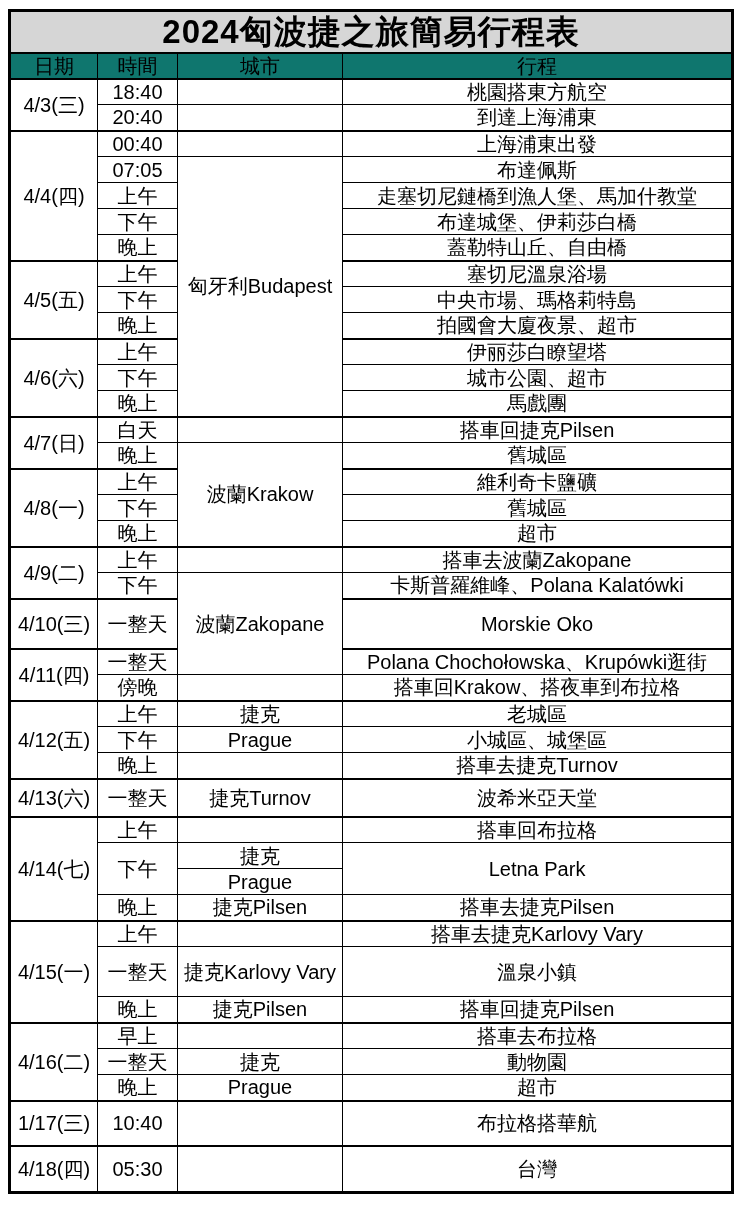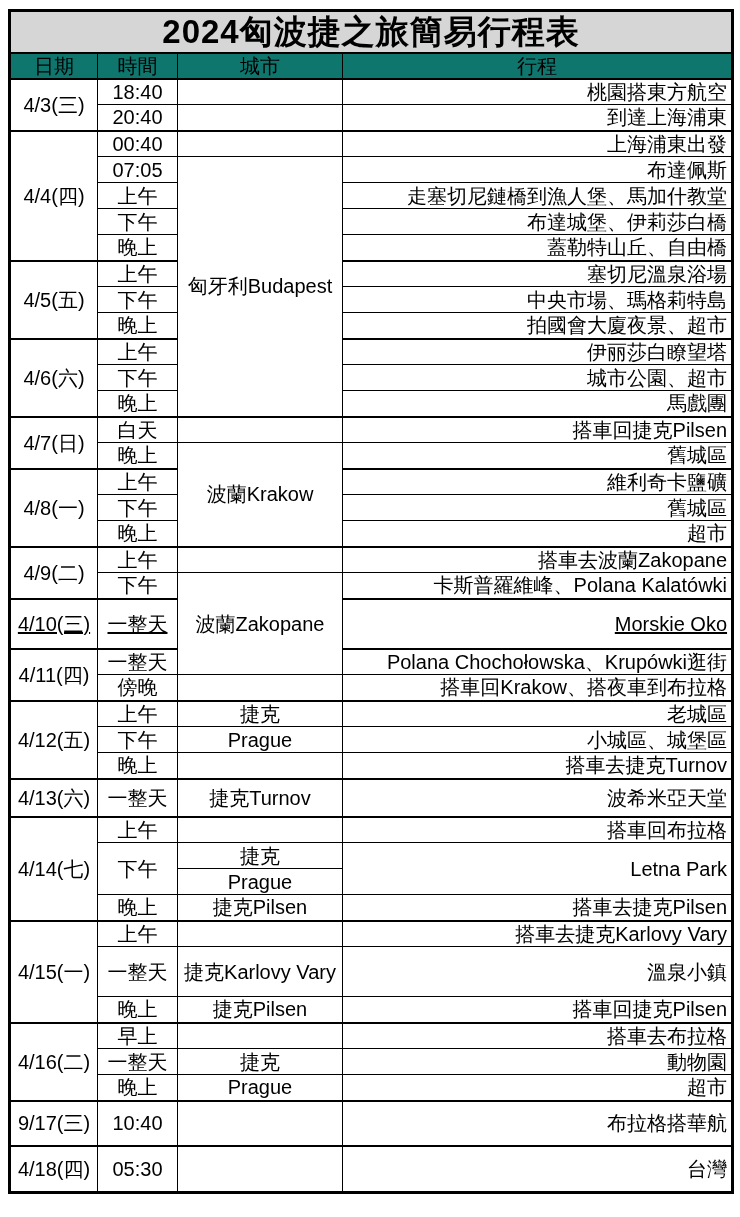--- a/index.html
+++ b/index.html
@@ -45,21 +45,21 @@
   tr.header-row th {
     background: #0f766e;
     text-align: center;
     height: 24px;
     font-weight: normal;
     border-bottom: 2px solid #000000;
   }
   tbody tr { height: 26px; }
   tbody tr.grp td { border-top-width: 2px; }
   td.c-date, td.c-time, td.c-city { text-align: center; }
-  td.c-plan { text-align: right; }
+  td.c-plan { text-align: center; }
 </style>
 </head>
 <body>
 
 <div class="wrap">
   <table class="itinerary">
     <colgroup>
       <col class="c1">
         <col class="c2">
         <col class="c3">
@@ -165,21 +165,21 @@
           <td rowspan="2" class="c-date">4/9(二)</td>
           <td class="c-time">上午</td>
           <td class="c-city"></td>
           <td class="c-plan">搭車去波蘭Zakopane</td>
         </tr>
         <tr>
           <td class="c-time">下午</td>
           <td rowspan="3" class="c-city">波蘭Zakopane</td>
           <td class="c-plan">卡斯普羅維峰、Polana Kalatówki</td>
         </tr>
-        <tr class="grp" style="height: 50px; text-decoration: underline;">
+        <tr class="grp" style="height: 50px;">
           <td class="c-date">4/10(三)</td>
           <td class="c-time">一整天</td>
           <td class="c-plan">Morskie Oko</td>
         </tr>
         <tr class="grp">
           <td rowspan="2" class="c-date">4/11(四)</td>
           <td class="c-time">一整天</td>
           <td class="c-plan">Polana Chochołowska、Krupówki逛街</td>
         </tr>
         <tr>
@@ -254,21 +254,21 @@
           <td class="c-time">一整天</td>
           <td class="c-city">捷克</td>
           <td class="c-plan">動物園</td>
         </tr>
         <tr>
           <td class="c-time">晚上</td>
           <td class="c-city">Prague</td>
           <td class="c-plan">超市</td>
         </tr>
         <tr class="grp" style="height: 45px;">
-          <td class="c-date">9/17(三)</td>
+          <td class="c-date">1/17(三)</td>
           <td class="c-time">10:40</td>
           <td class="c-city"></td>
           <td class="c-plan">布拉格搭華航</td>
         </tr>
         <tr class="grp" style="height: 47px;">
           <td class="c-date">4/18(四)</td>
           <td class="c-time">05:30</td>
           <td class="c-city"></td>
           <td class="c-plan">台灣</td>
         </tr>

